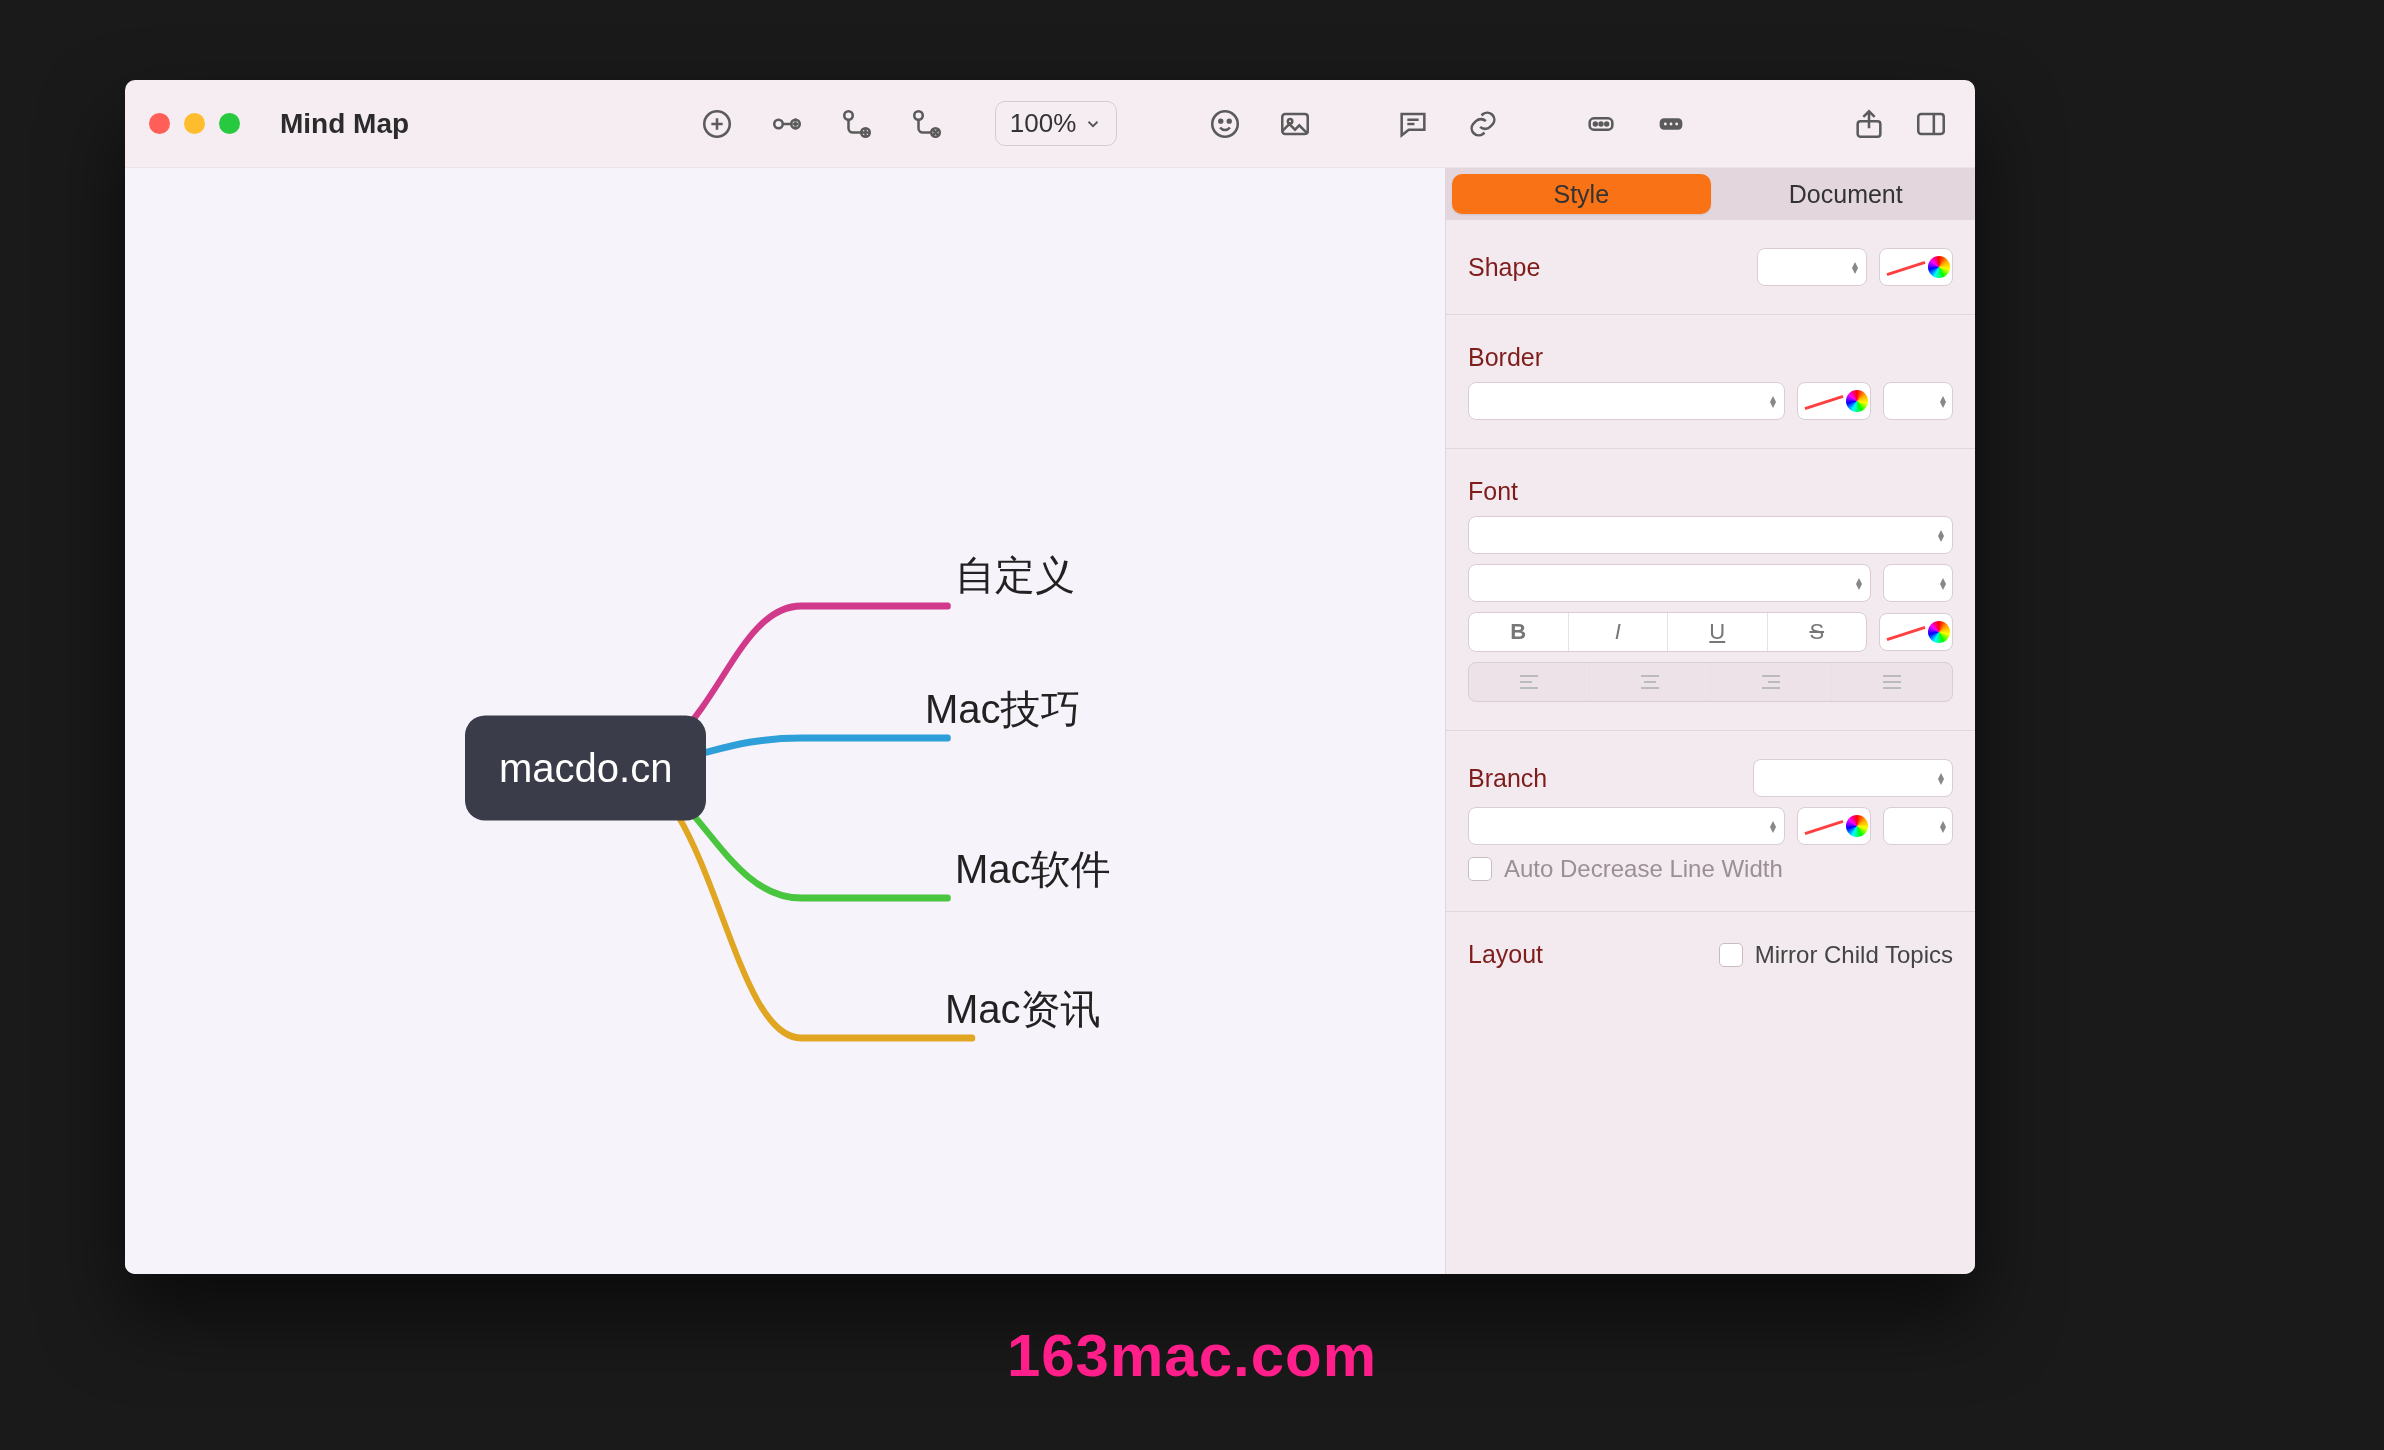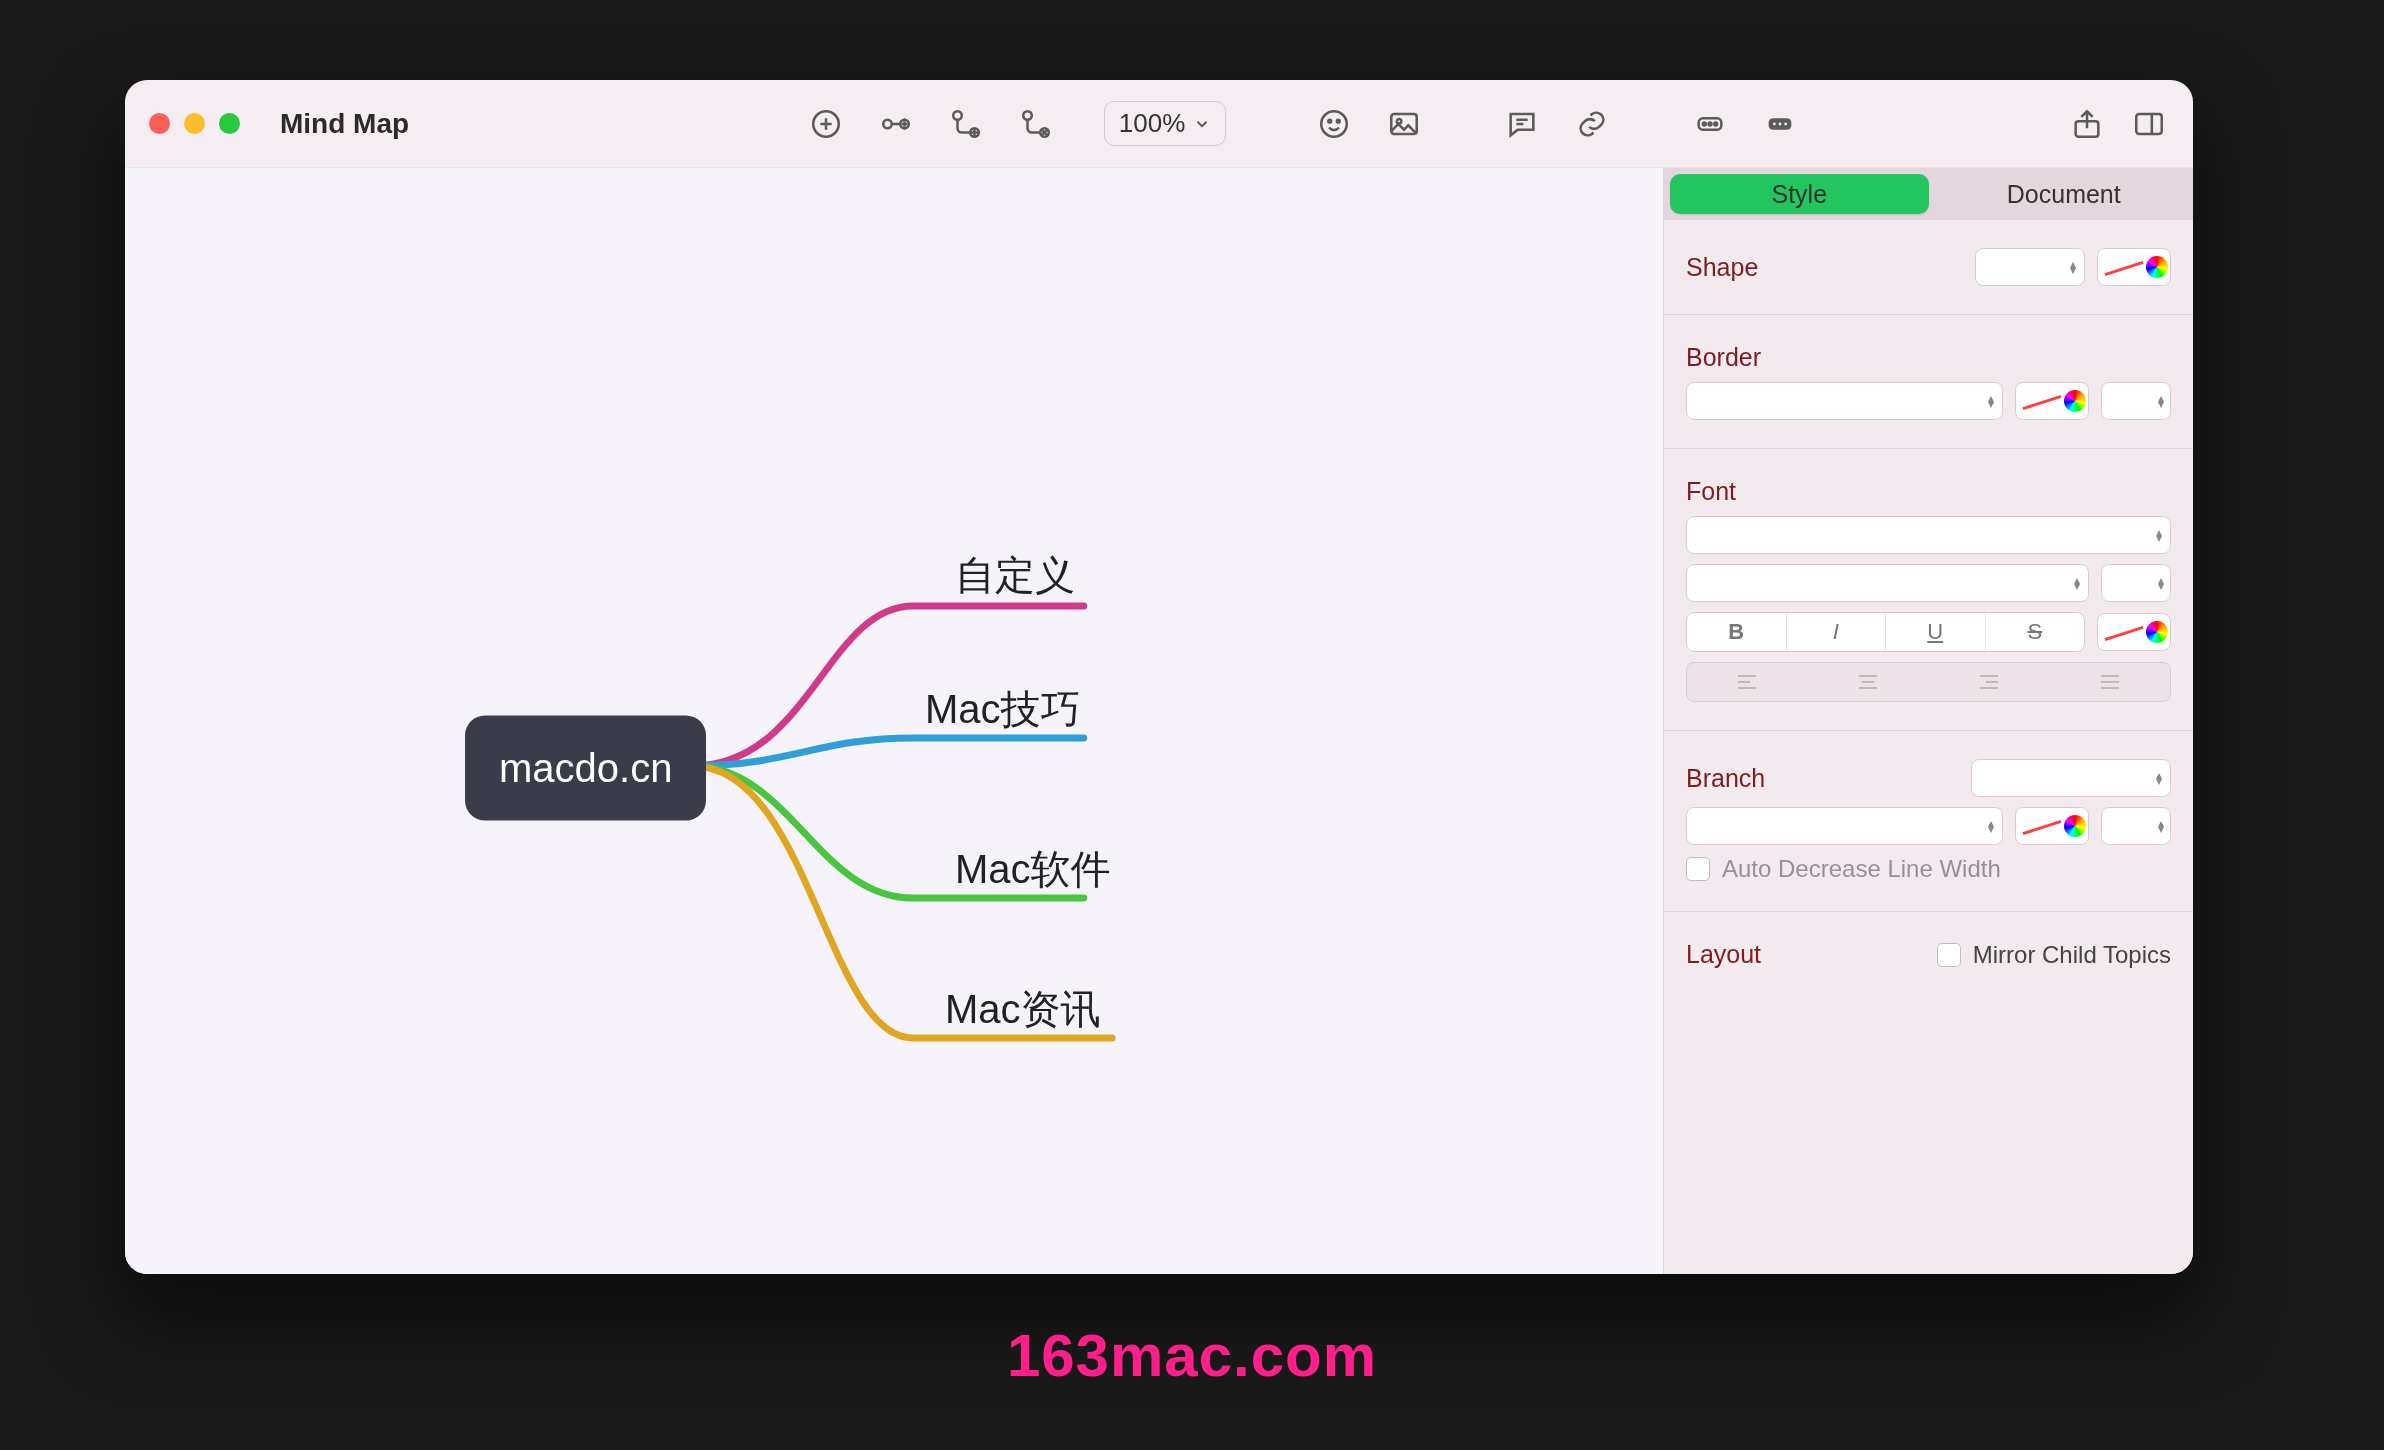--- a/index.html
+++ b/index.html
@@ -5,23 +5,23 @@
   * { box-sizing: border-box; margin: 0; padding: 0; }
   html, body { width: 2384px; height: 1450px; }
   body {
     background: #1a1a1a;
     font-family: -apple-system, "Helvetica Neue", Arial, sans-serif;
     position: relative;
   }
   .window {
     position: absolute;
     left: 125px; top: 80px;
-    width: 2068px; height: 1194px;
+    width: 1850px; height: 1194px;
     background: #f6edf2;
-    border-radius: 22px;
+    border-radius: 10px;
     overflow: hidden;
     box-shadow: 0 40px 80px rgba(0,0,0,0.6);
   }
   
   .titlebar {
     height: 88px;
     display: flex;
     align-items: center;
     padding: 0 24px;
     gap: 18px;
@@ -81,21 +81,21 @@
     display: flex; flex-direction: column;
     font-size: 24px;
     color: #444;
   }
   .tabs { display: flex; background: #e3d7dd; height: 52px; }
   .tab {
     flex: 1; display:flex; align-items:center; justify-content:center;
     font-size: 25px; color: #333;
   }
   .tab.active {
-    background: #22c55e; border-radius: 10px; margin: 6px; font-weight: 500;
+    background: #f97316; border-radius: 10px; margin: 6px; font-weight: 500;
     box-shadow: 0 1px 2px rgba(0,0,0,0.1);
   }
   .section { padding: 18px 22px; border-bottom: 1px solid rgba(0,0,0,0.08); }
   .row { display:flex; align-items:center; gap: 12px; margin: 10px 0; }
   .label { font-size: 25px; color: #7f1d1d; flex: 0 0 auto; }
   .grow { flex: 1; }
   .popup {
     background: #fff; border: 1px solid #d9cdd3; border-radius: 8px;
     height: 38px; display:flex; align-items:center; justify-content:flex-end;
     padding: 0 8px; min-width: 60px;

